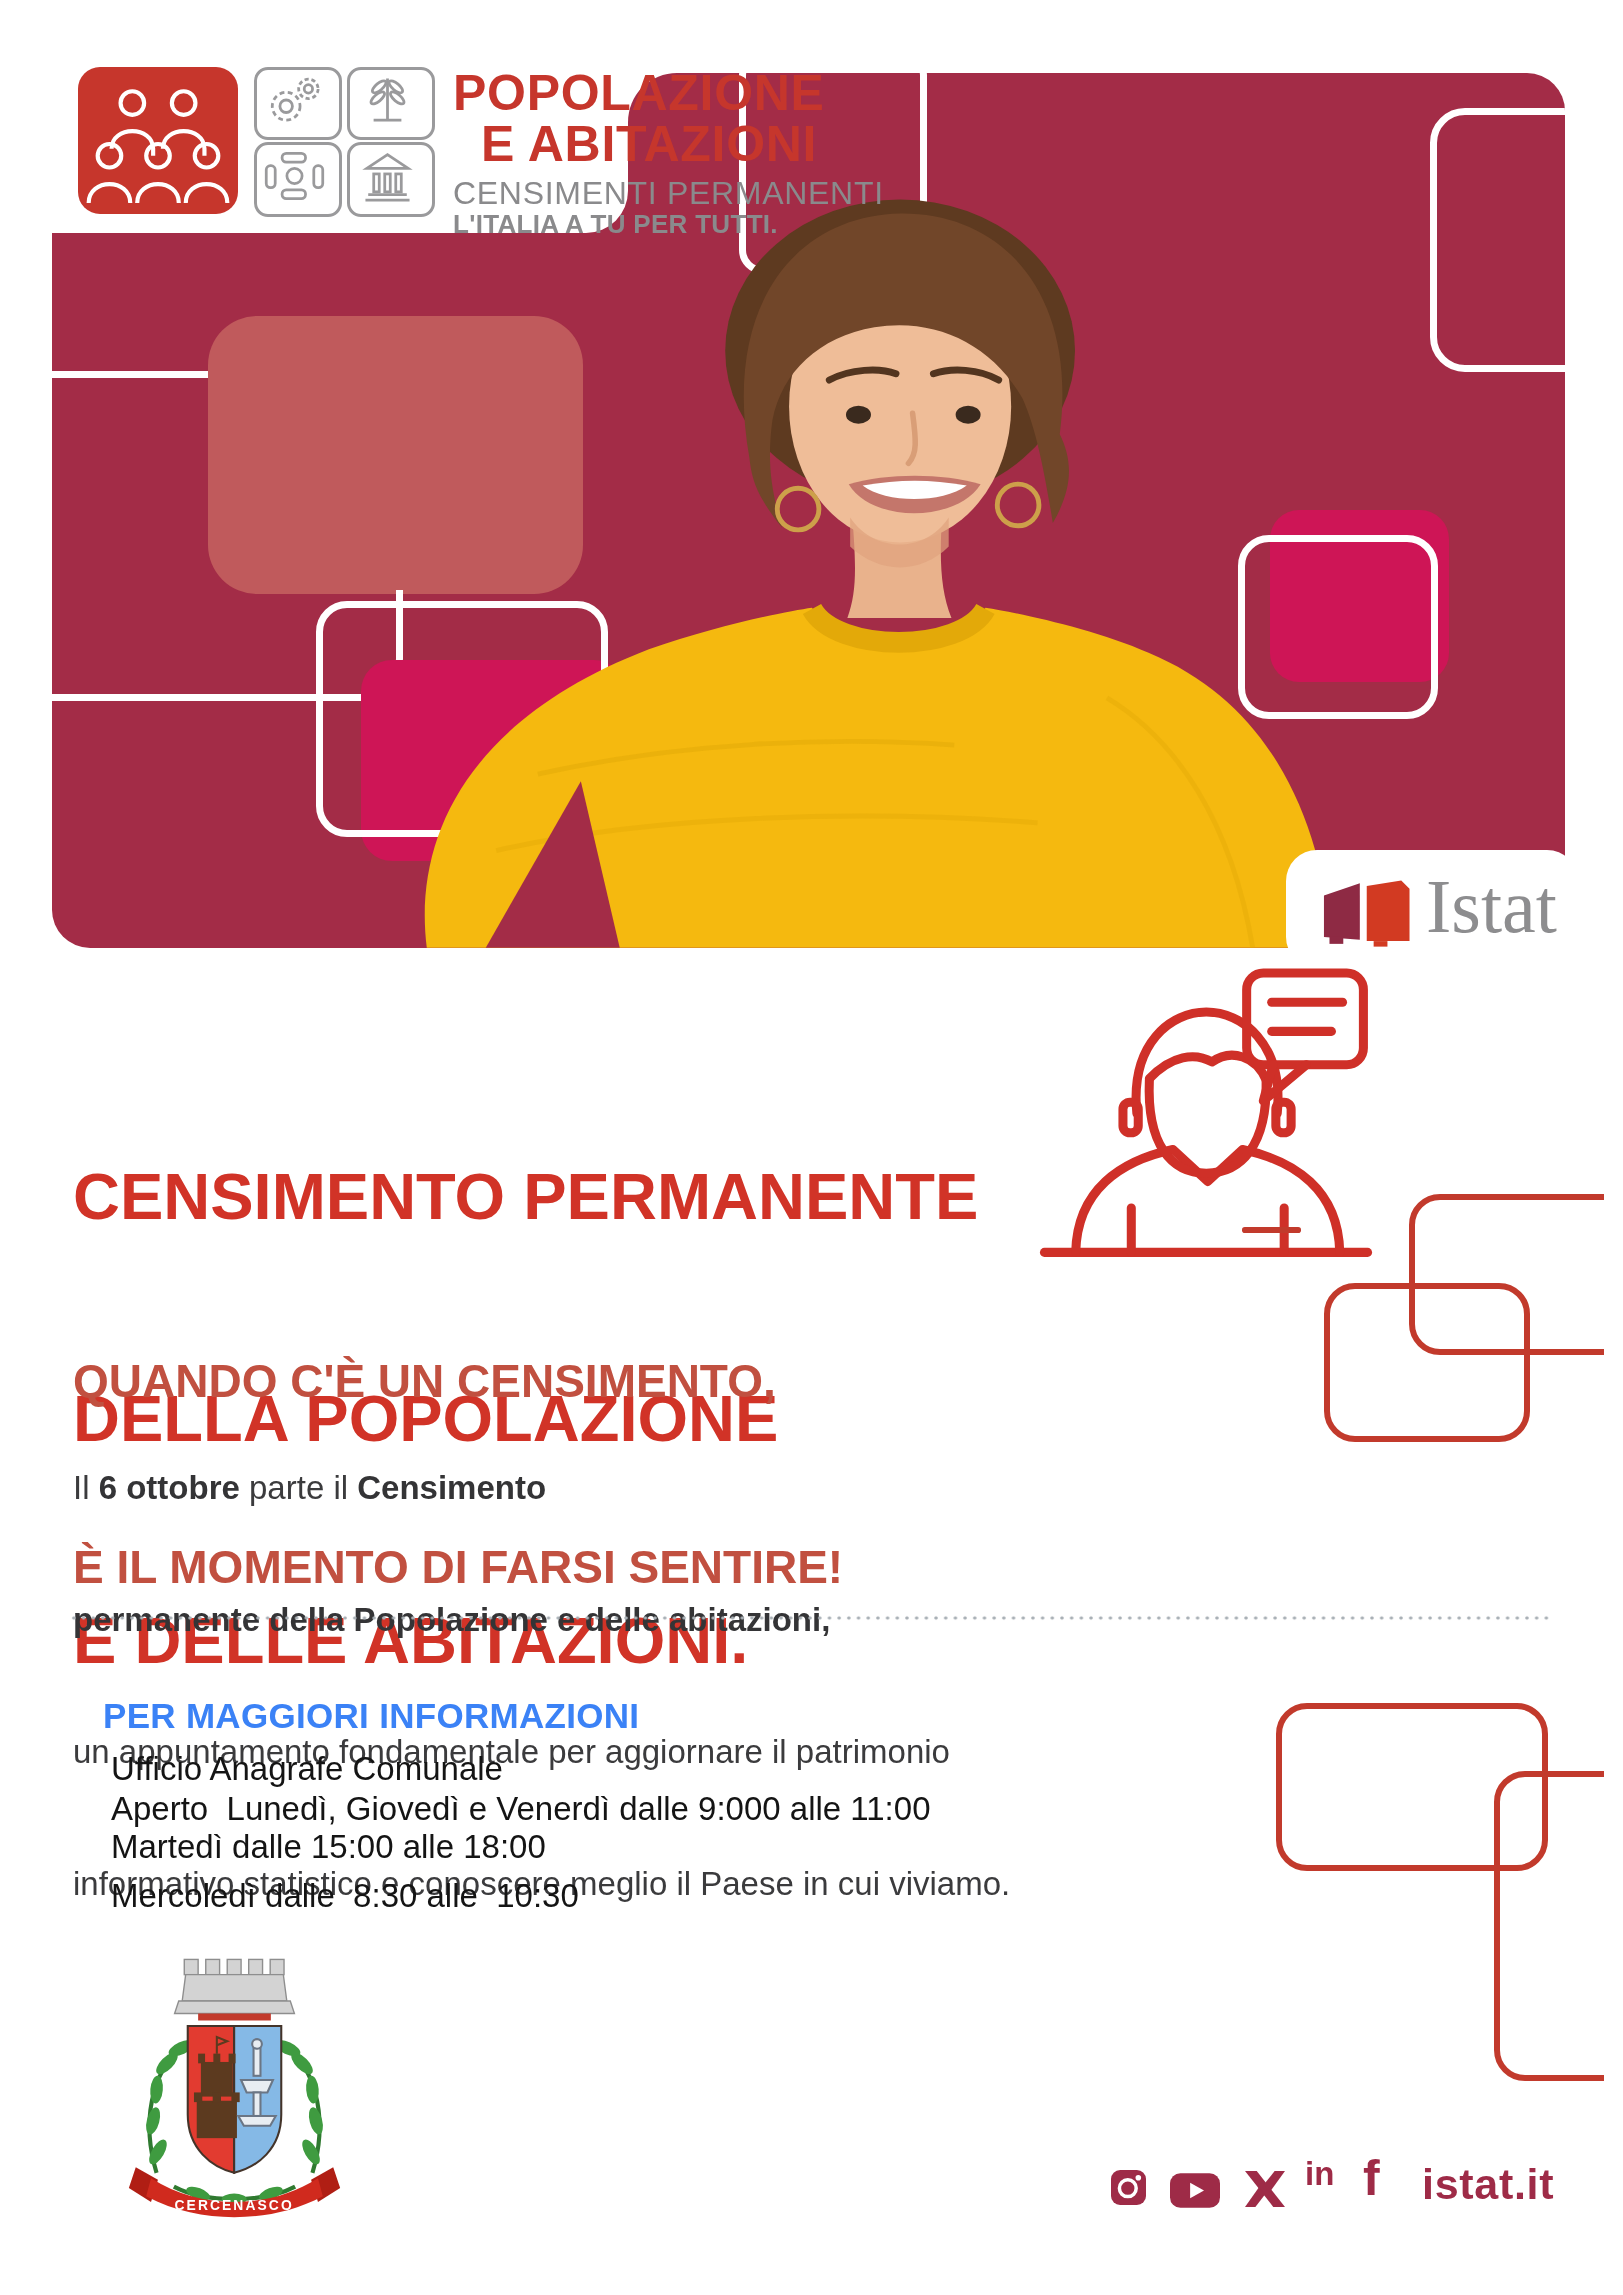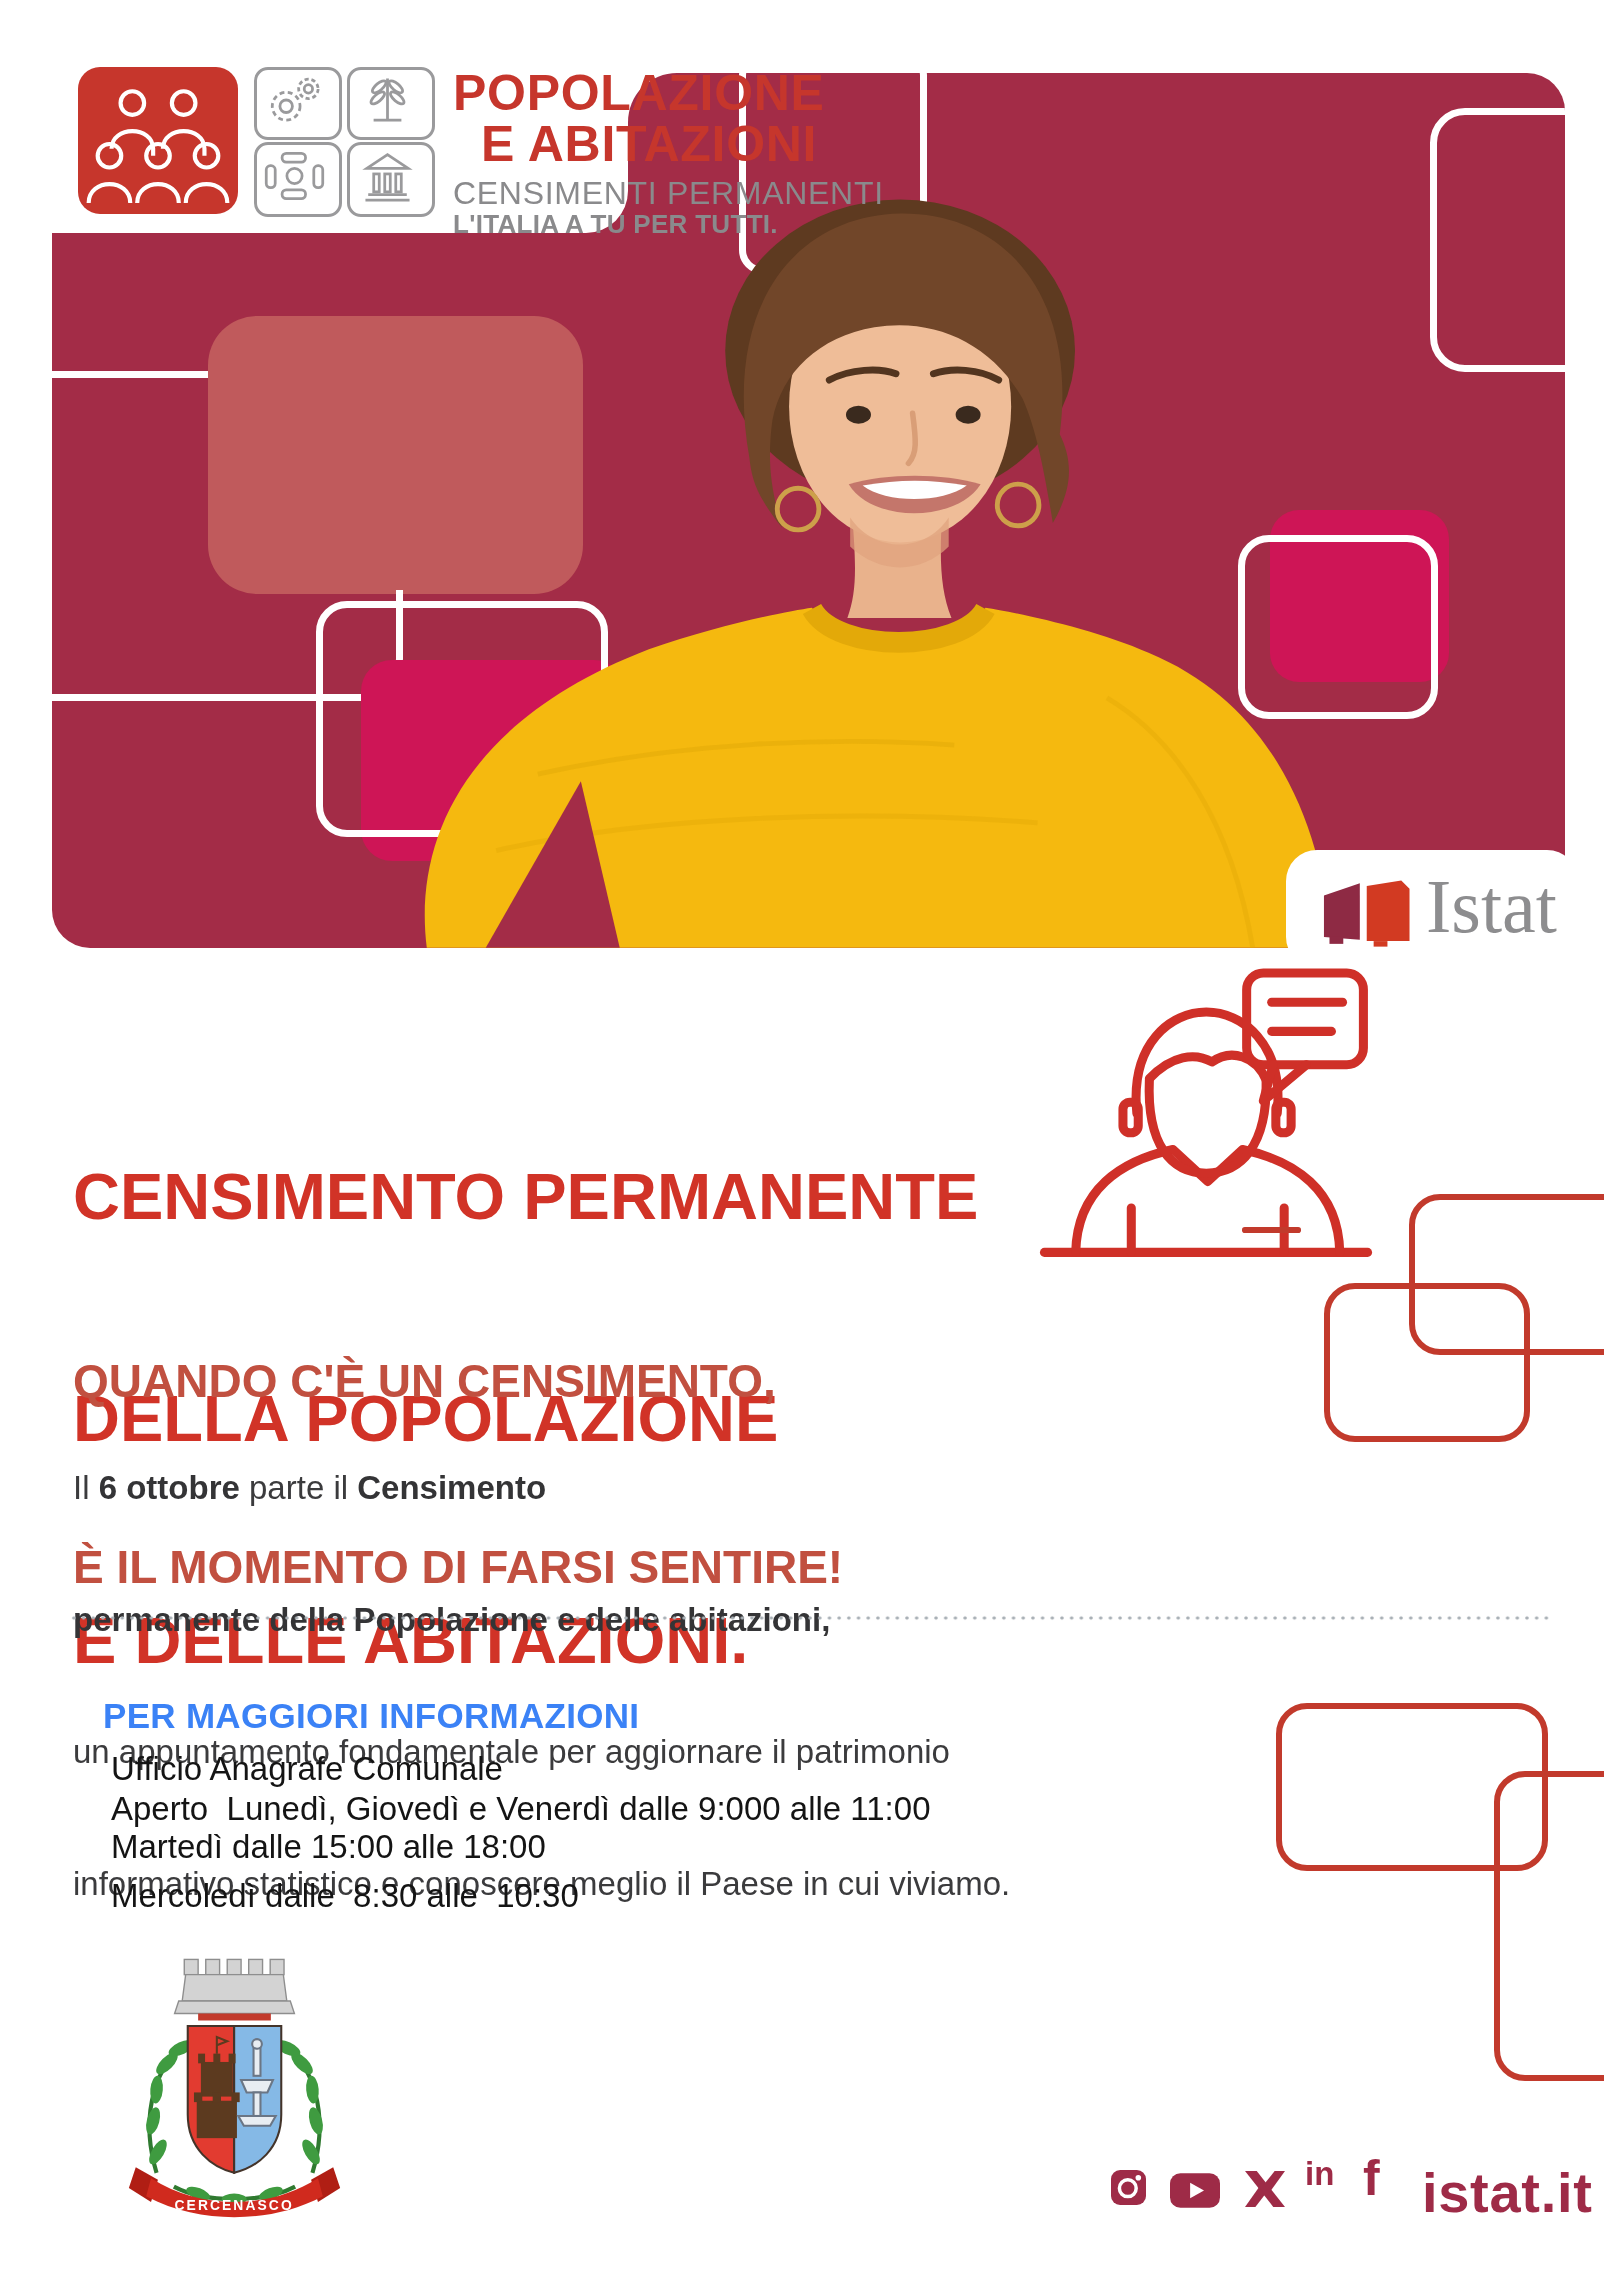--- a/index.html
+++ b/index.html
@@ -84,21 +84,21 @@
   
   #crest{left:115px;top:1944px;}
 
   
   .soc{color:#9E2B47;font-weight:bold;}
   #ic-instagram{left:1111px;top:2170px;}
   #ic-youtube{left:1170px;top:2173px;}
   #ic-x{left:1245px;top:2171px;}
   #ic-linkedin{left:1305px;top:2155px;font-size:33px;}
   #ic-facebook{left:1363px;top:2149px;font-size:50px;}
-  #website{left:1422px;top:2160px;font-size:56px;color:#9E2B47;font-weight:bold;letter-spacing:0.7px;}
+  #website{left:1422px;top:2160px;font-size:43px;color:#9E2B47;font-weight:bold;letter-spacing:0.7px;}
 </style>
 </head>
 <body>
 
 <div class="poster">
 
   <div id="panel" class="abs">
     <div id="deco-salmon" class="abs"></div>
     <div id="deco-line1" class="abs"></div>
     <div id="deco-line2" class="abs"></div>

